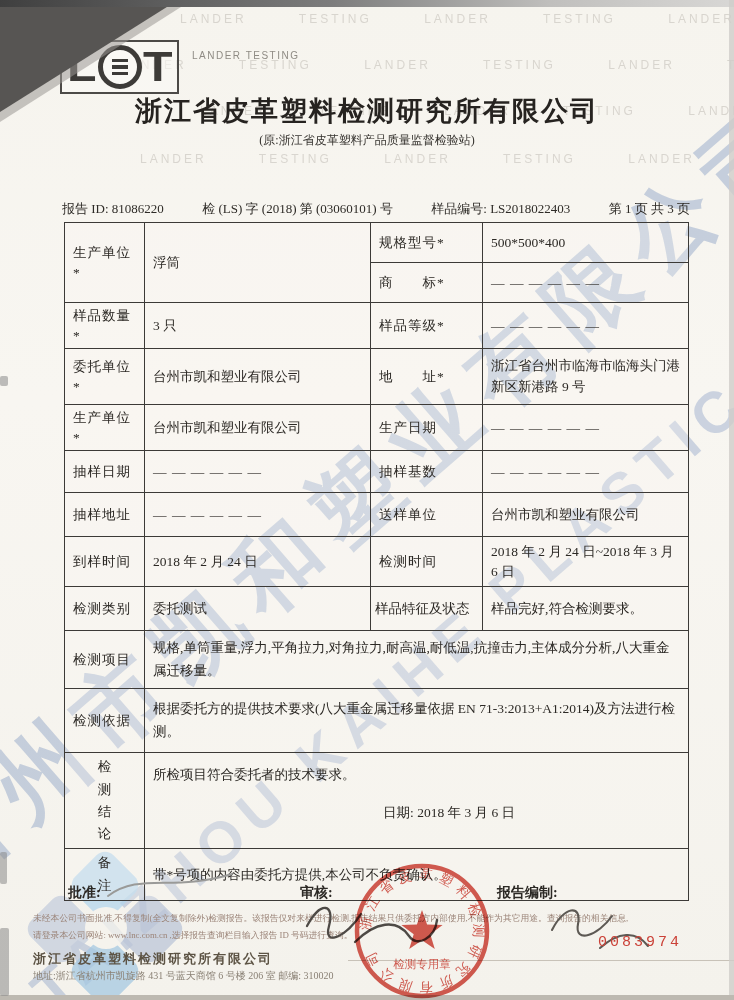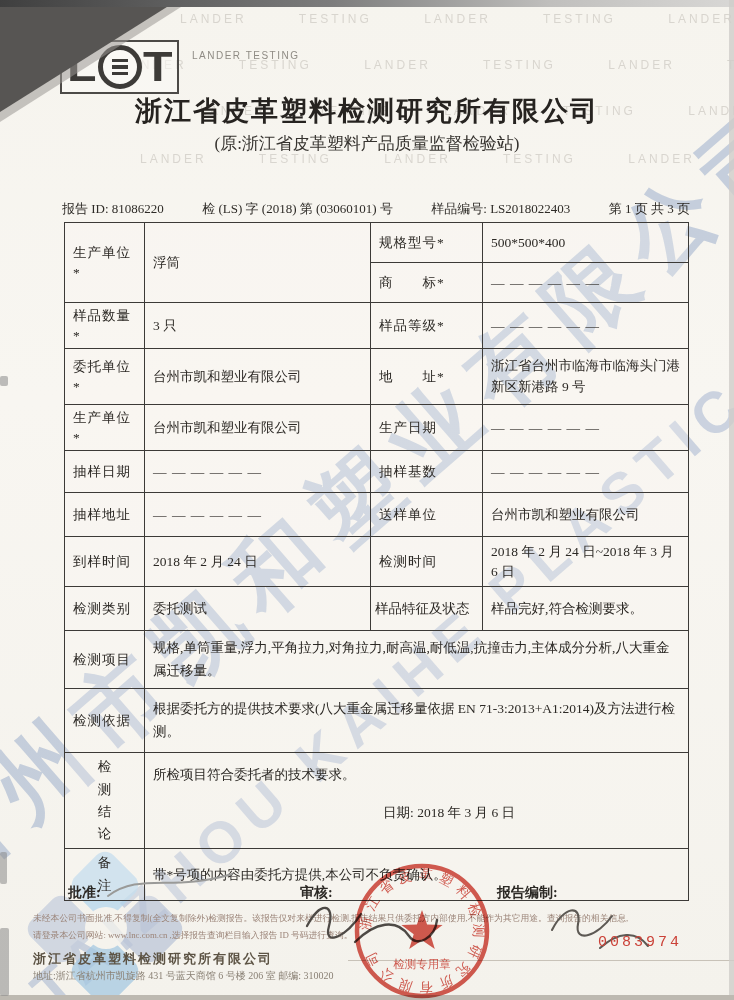--- a/index.html
+++ b/index.html
@@ -44,21 +44,21 @@
     line-height:44px;color:#3d3b38;transform:scaleX(1.15);}
   .logo-circle{width:34px;height:34px;border:5px solid #3d3b38;border-radius:50%;
     display:flex;flex-direction:column;justify-content:center;align-items:center;gap:3px;background:#faf9f5;}
   .logo-circle .bar{width:16px;height:3.5px;background:#3d3b38;}
   .tagline{position:absolute;left:192px;top:50px;font-family:"Liberation Sans",sans-serif;
     font-size:10px;letter-spacing:1.5px;color:#8f8b84;z-index:2;}
 
   
   .title{position:absolute;left:0;top:93px;width:734px;text-align:center;font-size:27px;
     font-weight:700;letter-spacing:2px;color:#262320;z-index:2;}
-  .subtitle{position:absolute;left:0;top:132px;width:734px;text-align:center;font-size:17px;
+  .subtitle{position:absolute;left:0;top:132px;width:734px;text-align:center;font-size:12px;
     color:#35322e;z-index:2;}
   .report-title{position:absolute;left:0;top:158px;width:734px;text-align:center;font-size:31px;
     font-weight:700;letter-spacing:14px;color:#23201d;z-index:2;}
   .meta{position:absolute;left:62px;top:200px;width:628px;display:flex;justify-content:space-between;
     font-size:13px;color:#2e2b27;z-index:2;}
 
   
   table.report{position:absolute;left:64px;top:222px;width:624px;border-collapse:collapse;
     table-layout:fixed;z-index:2;font-size:13.5px;color:#2c2925;}
   table.report td{border:1.6px solid #3c3a37;padding:3px 8px;vertical-align:middle;

